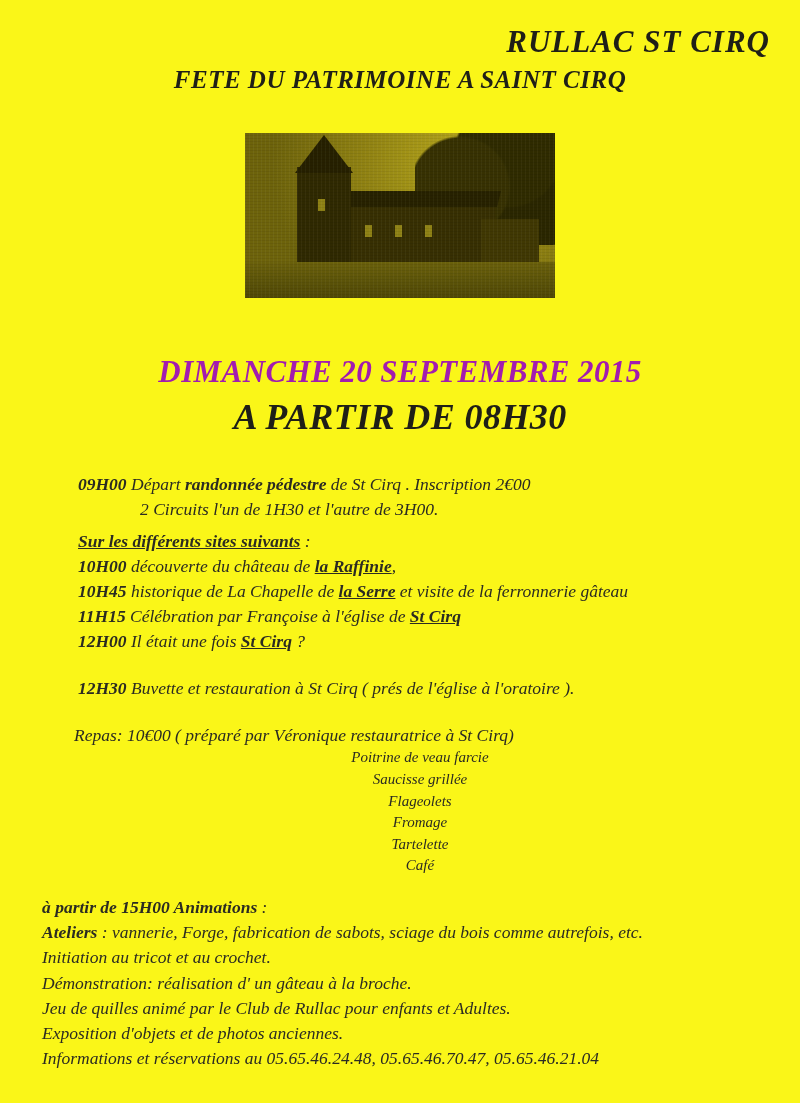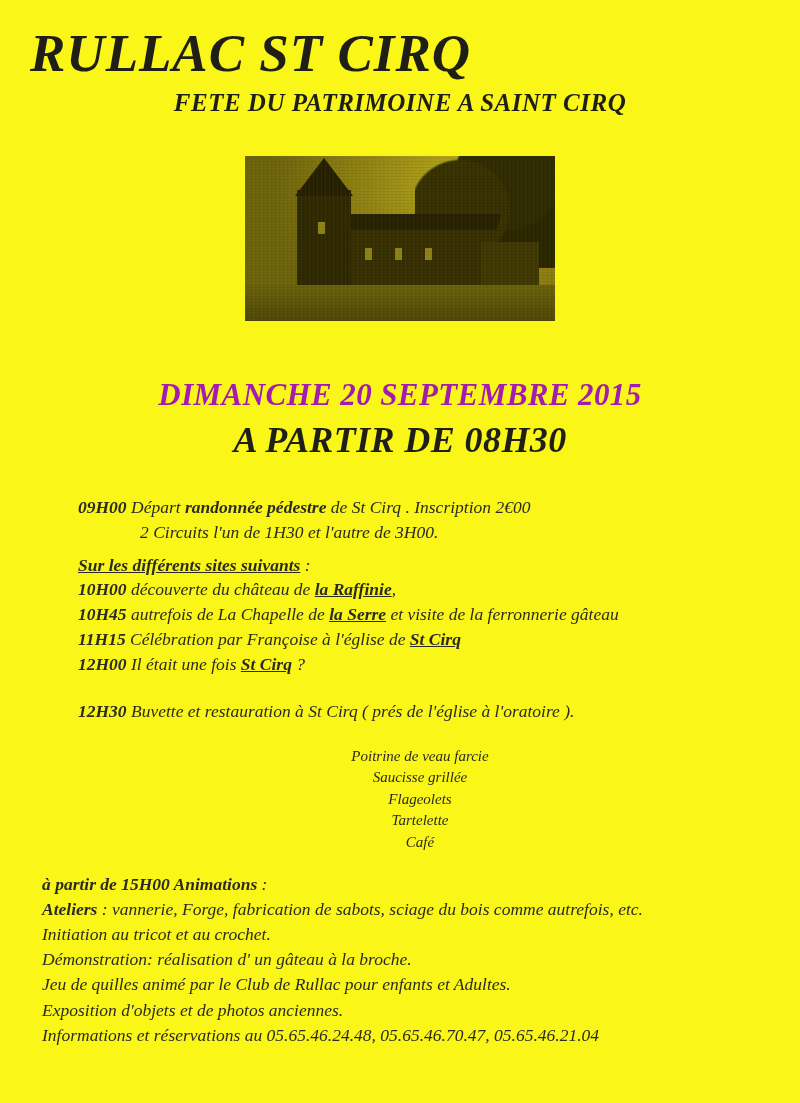--- a/index.html
+++ b/index.html
@@ -18,24 +18,24 @@
   .poster {
     width: 800px;
     height: 1103px;
     position: relative;
     box-sizing: border-box;
     padding: 0 30px;
   }
 
   
   .title-main {
-    text-align: left;
-    font-weight: bold;
-    font-style: italic;
-    font-size: 53px;
+    text-align: right;
+    font-weight: bold;
+    font-style: italic;
+    font-size: 31px;
     letter-spacing: 1px;
     margin-top: 26px;
     line-height: 1.05;
     color: #1f1f17;
   }
   .title-sub {
     text-align: center;
     font-weight: bold;
     font-style: italic;
     font-size: 25px;
@@ -238,44 +238,46 @@
 
     <div class="row indent-1" style="margin-top:8px;">
       <span class="bu">Sur les différents sites suivants</span><span> :</span>
     </div>
 
     <div class="row indent-1">
       <span class="b">10H00</span><span>&nbsp;</span><span>découverte du château de </span><span class="bu">la Raffinie</span><span>,</span>
     </div>
 
     <div class="row indent-1">
-      <span class="b">10H45</span><span>&nbsp;</span><span>autrefois de La Chapelle de </span><span class="bu">la Serre</span><span> et visite  de la ferronnerie gâteau</span>
+      <span class="b">10H45</span><span>&nbsp;</span><span>historique de La Chapelle de </span><span class="bu">la Serre</span><span> et visite  de la ferronnerie gâteau</span>
     </div>
 
     <div class="row indent-1">
       <span class="b">11H15</span><span>&nbsp;</span><span>Célébration par Françoise à l'église de </span><span class="bu">St Cirq</span><span></span>
     </div>
 
     <div class="row indent-1">
       <span class="b">12H00</span><span>&nbsp;</span><span>Il était une fois  </span><span class="bu">St Cirq</span><span> ?</span>
     </div>
 
     <div class="gap-l"></div>
 
     <div class="row indent-1">
       <span class="b">12H30</span><span>&nbsp;</span><span>Buvette et restauration à St Cirq  ( prés de l'église à l'oratoire ).</span>
     </div>
 
     <div class="gap-l"></div>
 
+    <div class="row indent-0" style="padding-left:44px;">Repas: 10€00 ( préparé par Véronique restauratrice à St Cirq)</div>
 
     <div class="menu">
       <div>Poitrine de veau farcie</div>
       <div>Saucisse grillée</div>
       <div>Flageolets</div>
+      <div>Fromage</div>
       <div>Tartelette</div>
       <div>Café</div>
     </div>
 
     <div class="gap-m"></div>
 
     <div class="afternoon">
       <div>
         <span class="b">à partir de 15H00  Animations</span><span> :</span>
       </div>

